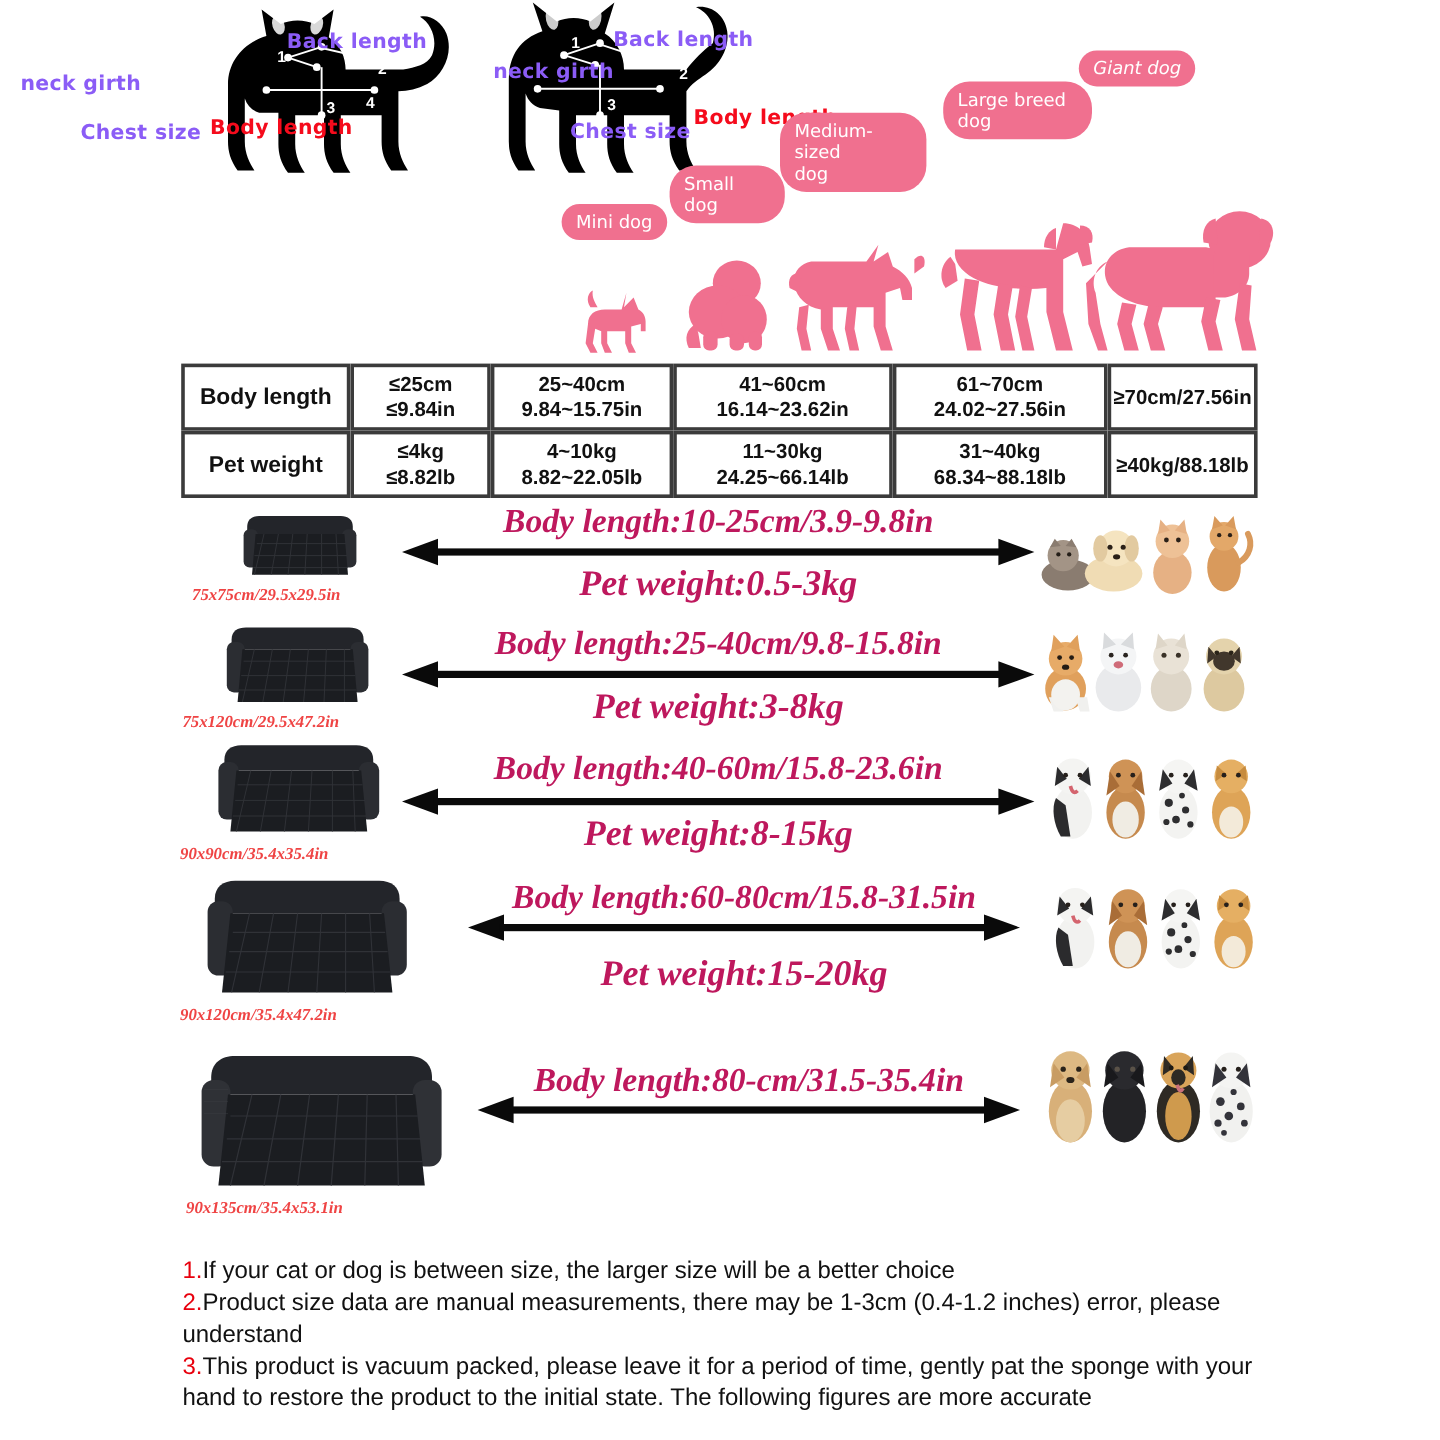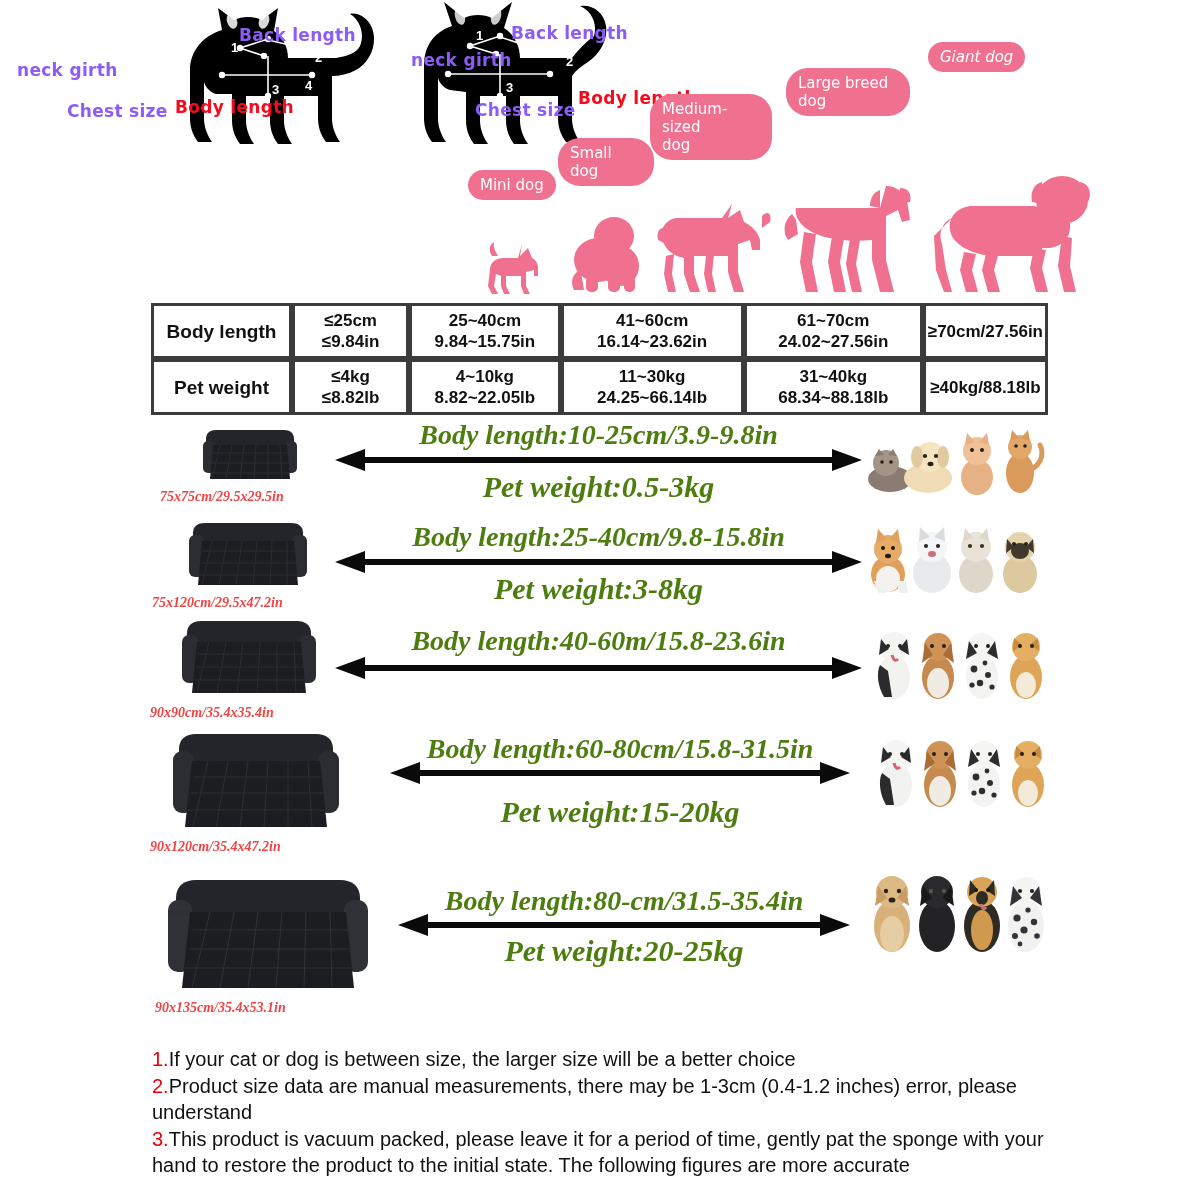--- a/index.html
+++ b/index.html
@@ -99,21 +99,21 @@
   }
   .arrow .head{position:absolute;top:0;width:0;height:0;
     border-top:11px solid transparent;border-bottom:11px solid transparent;}
   .arrow .head.l{left:0;border-right:30px solid #0a0a0a;}
   .arrow .head.r{right:0;border-left:30px solid #0a0a0a;}
 
   .spec-line{
     position:absolute;
     font-family:"Liberation Serif", serif;
     font-style:italic;font-weight:700;
-    color:#4d7c0f;white-space:nowrap;
+    color:#be185d;white-space:nowrap;
     text-align:center;
   }
   .spec-top{font-size:28px;}
   .spec-bot{font-size:30px;}
 
   .pets{position:absolute;}
 
   
   .notes{
     position:absolute;left:152px;top:1046px;width:910px;
@@ -263,21 +263,21 @@
           C70 58 48 56 34 50 C20 44 12 34 14 24 L98 24 Z"></path>
         <path fill="#f0708f" d="M98 6 C92 8 88 14 88 22 L98 24 Z"></path>
         <path fill="#f0708f" d="M118 4 C126 4 130 10 128 18 L118 20 Z"></path>
         <path fill="#f0708f" d="M10 30 C2 36 0 48 6 56 L16 50 L14 36 Z"></path>
         <path fill="#f0708f" d="M34 50 L30 78 L36 108 L24 108 L18 78 L22 48 Z"></path>
         <path fill="#f0708f" d="M62 54 L58 78 L64 108 L52 108 L46 78 L50 52 Z"></path>
         <path fill="#f0708f" d="M78 56 L74 80 L80 108 L70 108 L64 80 L68 54 Z"></path>
       </svg>
     </div>
 
-    <div class="ladder-item" style="left:930px;width:170px;height:150px;font-style:italic;">
+    <div class="ladder-item" style="left:901px;width:170px;height:150px;font-style:italic;">
       <div class="pill" style="left:-2px;top:-104px;">Giant dog</div>
       <svg class="dogsil" style="left:0;" width="164" height="124" viewBox="0 0 164 124">
         <ellipse cx="132" cy="28" rx="26" ry="24" fill="#f0708f"></ellipse>
         <path fill="#f0708f" d="M112 10 C104 12 100 20 102 30 L114 32 Z"></path>
         <path fill="#f0708f" d="M150 10 C160 12 162 22 158 30 L148 30 Z"></path>
         <path fill="#f0708f" d="M40 34 C26 36 18 46 20 58 C22 72 40 82 62 84
           L112 84 L112 42 C112 36 108 34 102 34 Z"></path>
         <path fill="#f0708f" d="M110 40 L140 40 L140 56 C140 66 132 74 120 76 L110 76 Z"></path>
         <path fill="#f0708f" d="M116 78 L112 96 L118 120 L106 120 L100 96 L104 76 Z"></path>
         <path fill="#f0708f" d="M142 66 L140 94 L146 120 L134 120 L128 94 L132 64 Z"></path>
@@ -455,20 +455,21 @@
         </svg>
       </div>
       <div class="bed-cap" style="left:150px;top:90px;width:200px;">90x90cm/35.4x35.4in</div>
 
       <div class="arrow" style="left:335px;top:42px;width:527px;">
         <div class="head l"></div>
         <div class="shaft"></div>
         <div class="head r"></div>
       </div>
       <div class="spec-line spec-top" style="left:335px;top:10px;width:527px;">Body length:40-60m/15.8-23.6in</div>
+      <div class="spec-line spec-bot" style="left:335px;top:63px;width:527px;">Pet weight:8-15kg</div>
 
       <div class="pets" style="left:870px;top:6px;">
         <svg width="180" height="82" viewBox="0 0 180 82">
           <g>
             <ellipse cx="24" cy="56" rx="16" ry="22" fill="#f2f2f0"></ellipse>
             <path d="M10 44 C6 52 8 66 14 76 L22 76 L18 50 Z" fill="#2b2b2d"></path>
             <circle cx="24" cy="26" r="15" fill="#f4f4f2"></circle>
             <path d="M11 18 L9 34 L19 28 Z" fill="#2b2b2d"></path>
             <path d="M37 18 L39 34 L29 28 Z" fill="#2b2b2d"></path>
             <circle cx="18" cy="25" r="2" fill="#26201c"></circle>
@@ -603,21 +604,20 @@
         </svg>
       </div>
       <div class="bed-cap" style="left:155px;top:128px;width:230px;">90x135cm/35.4x53.1in</div>
 
       <div class="arrow" style="left:398px;top:42px;width:452px;">
         <div class="head l"></div>
         <div class="shaft"></div>
         <div class="head r"></div>
       </div>
       <div class="spec-line spec-top" style="left:398px;top:13px;width:452px;">Body length:80-cm/31.5-35.4in</div>
-      <div class="spec-line spec-bot" style="left:398px;top:62px;width:452px;">Pet weight:20-25kg</div>
 
       <div class="pets" style="left:868px;top:-8px;">
         <svg width="180" height="96" viewBox="0 0 180 96">
           <g>
             <ellipse cx="24" cy="62" rx="18" ry="26" fill="#d8b079"></ellipse>
             <ellipse cx="24" cy="70" rx="12" ry="18" fill="#e6cda2"></ellipse>
             <circle cx="24" cy="28" r="16" fill="#ddb983"></circle>
             <path d="M10 22 L7 42 L19 34 Z" fill="#c89c63"></path>
             <path d="M38 22 L41 42 L29 34 Z" fill="#c89c63"></path>
             <circle cx="18" cy="27" r="2.2" fill="#2a231a"></circle>

